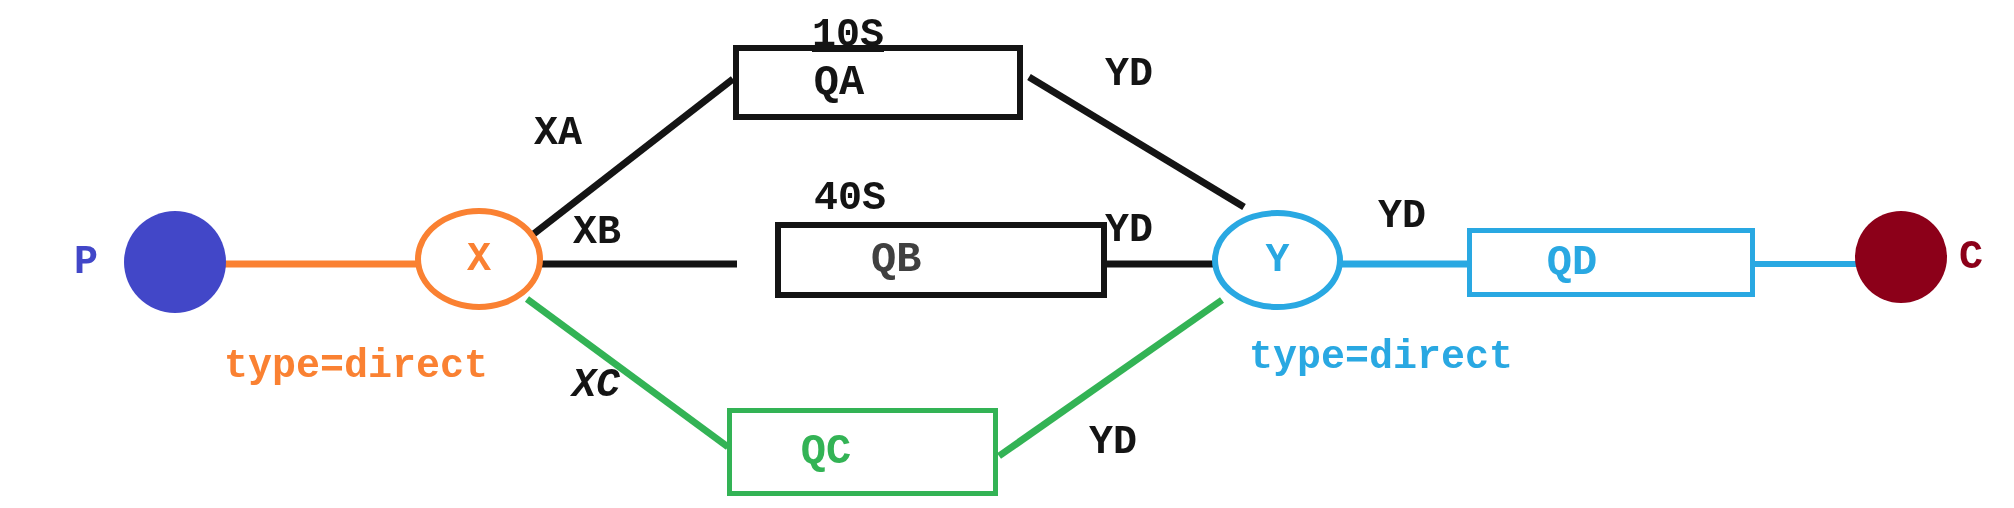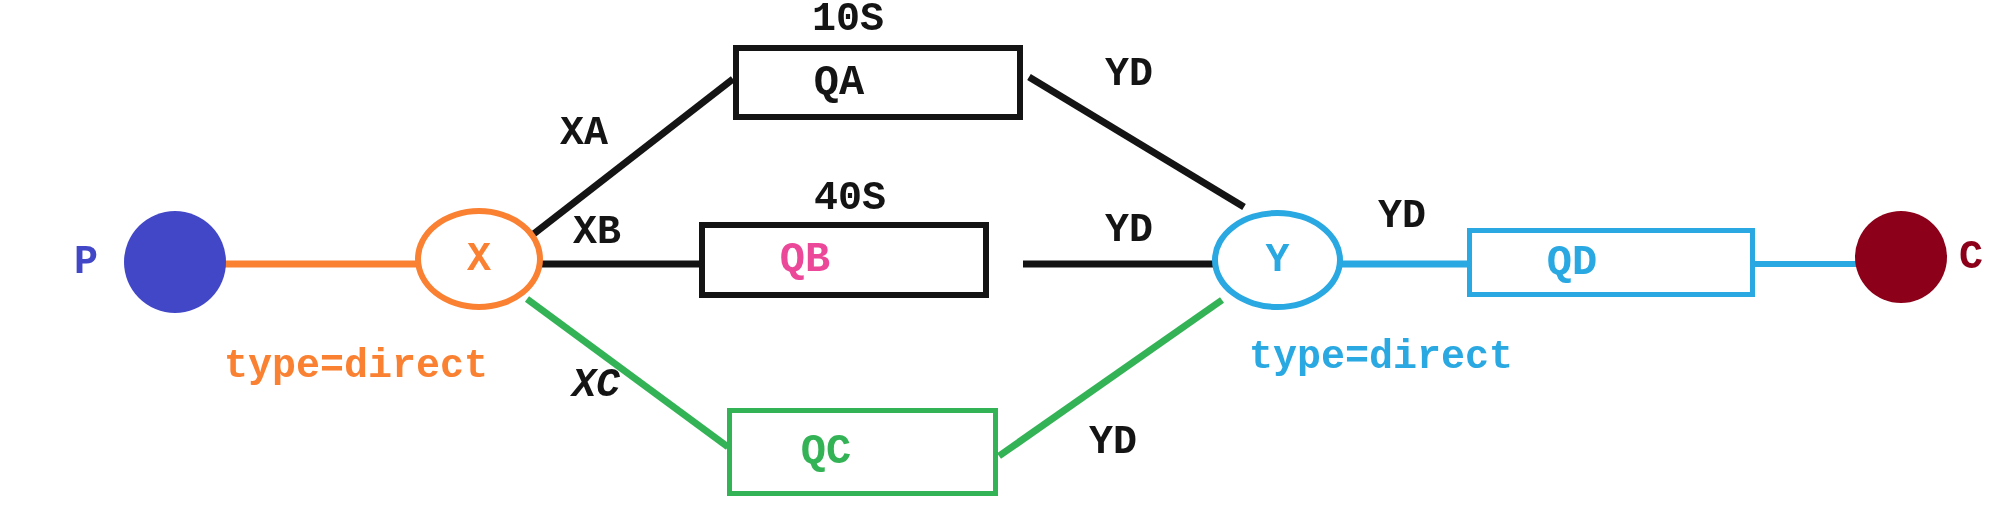--- a/index.html
+++ b/index.html
@@ -51,21 +51,21 @@
   }
   .queue .qname {
     position: absolute;
     left: 0; top: 50%;
     transform: translateY(-50%);
     width: 72%;
     text-align: center;
     font: bold 42px "Liberation Mono", monospace;
   }
   .queue-qa { left: 733px; top: 45px;  width: 290px; height: 75px; border: 6px solid #141414; color: #141414; }
-  .queue-qb { left: 699px; top: 222px; width: 290px; height: 76px; border: 6px solid #141414; color: #ec4899; }
+  .queue-qb { left: 775px; top: 222px; width: 332px; height: 76px; border: 6px solid #141414; color: #404040; }
   .queue-qc { left: 727px; top: 408px; width: 271px; height: 88px; border: 5px solid #33b355; color: #33b355; }
   .queue-qd { left: 1467px; top: 228px; width: 288px; height: 69px; border: 5px solid #29a8e2; color: #29a8e2; text-decoration: underline; }
 
   .c-orange { color: #fa8132; }
   .c-blue   { color: #4247c8; }
   .c-cyan   { color: #29a8e2; }
   .c-maroon { color: #8c0019; }
 </style>
 </head>
 <body>
@@ -96,36 +96,36 @@
     <span>Y</span>
   </div>
   <div class="lbl wide c-cyan" style="left:1246px; top:338px;">type=direct</div>
 
   <div class="node-circle consumer"></div>
   <div class="lbl c-maroon" style="left:1921px; top:238px;">C</div>
 
   <div class="queue queue-qa">
     <div class="qname">QA</div>
   </div>
-  <div class="lbl" style="left:798px; top:0px;">10S</div>
+  <div class="lbl" style="left:798px; top:16px;text-decoration:underline;">10S</div>
 
   <div class="queue queue-qb">
     <div class="qname">QB</div>
   </div>
   <div class="lbl" style="left:800px; top:179px;">40S</div>
 
   <div class="queue queue-qc">
     <div class="qname">QC</div>
   </div>
 
   <div class="queue queue-qd">
     <div class="qname">QD</div>
   </div>
 
-  <div class="lbl" style="left:534px; top:114px;">XA</div>
+  <div class="lbl" style="left:508px; top:114px;">XA</div>
   <div class="lbl" style="left:547px; top:213px;text-align:center;">XB</div>
   <div class="lbl" style="left:546px; top:366px;font-style:italic;">XC</div>
   <div class="lbl" style="left:1079px; top:55px;">YD</div>
   <div class="lbl" style="left:1079px; top:211px;">YD</div>
   <div class="lbl" style="left:1063px; top:423px;">YD</div>
   <div class="lbl" style="left:1352px; top:197px;">YD</div>
 
 </div>
 
 </body></html>

